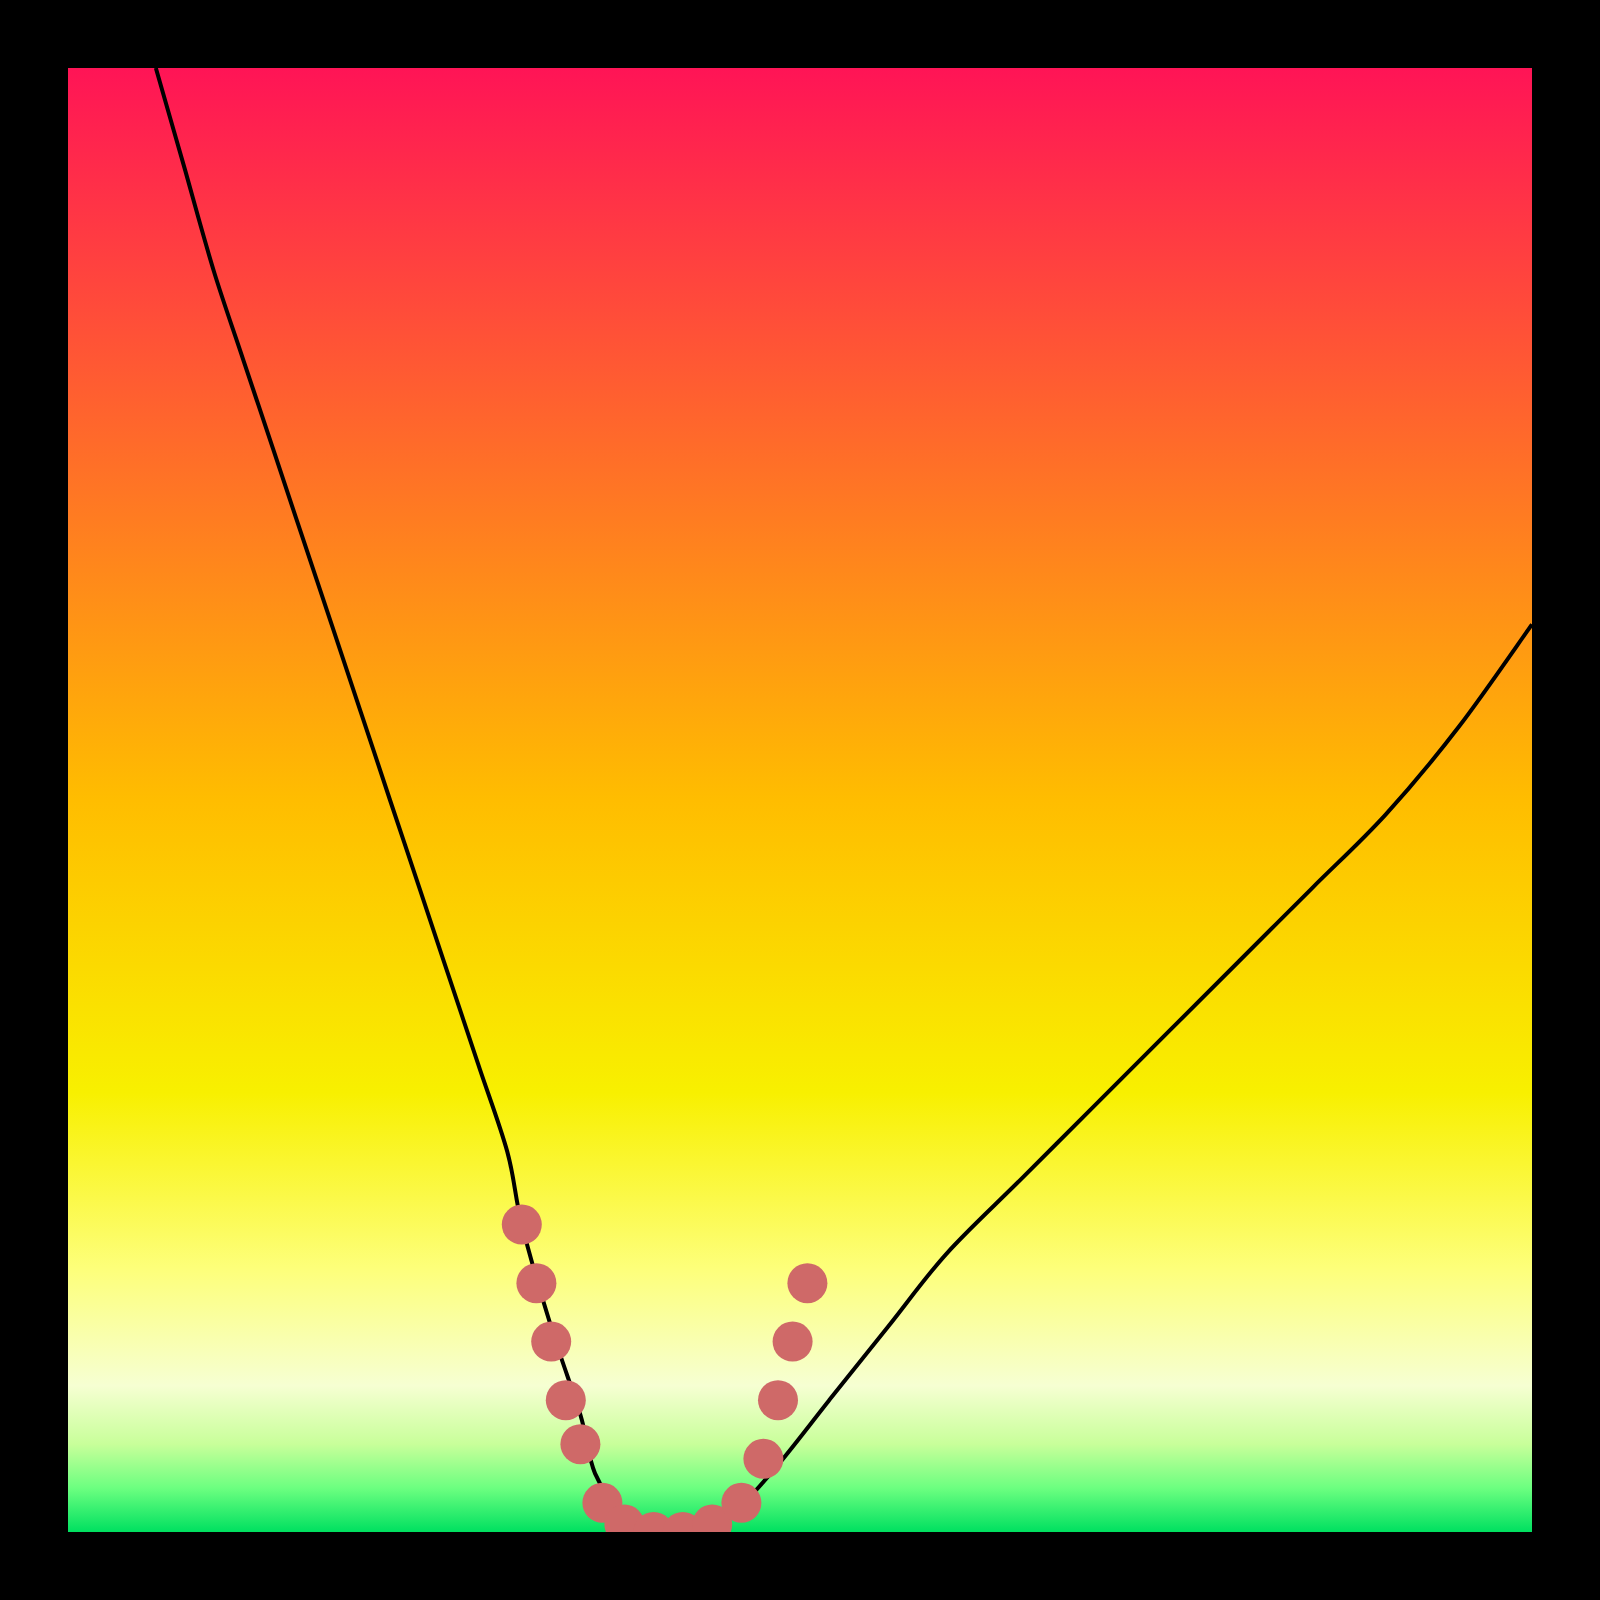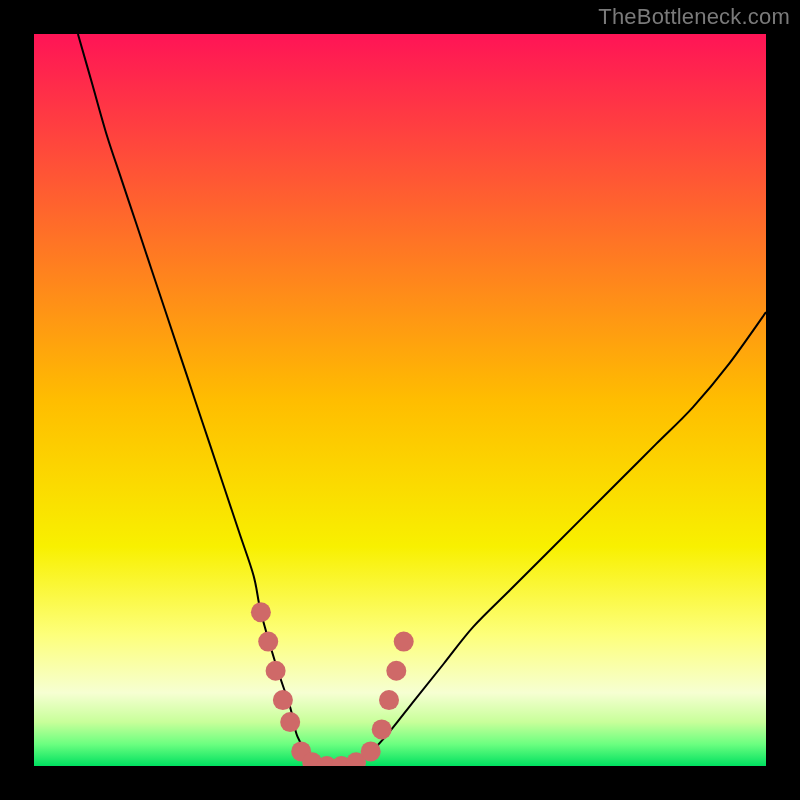--- a/index.html
+++ b/index.html
@@ -29,21 +29,20 @@
   svg {
     position: absolute;
     left: 0;
     top: 0;
   }
 </style>
 </head>
 <body>
 
 <div id="stage">
-  <div id="watermark">TheBottleneck.com</div>
   <svg id="plot" width="800" height="800" viewBox="0 0 800 800">
       <defs>
         <linearGradient id="bg-grad" x1="0" y1="0" x2="0" y2="1">
           <stop offset="0%" stop-color="#ff1456"></stop>
           <stop offset="50%" stop-color="#ffbd00"></stop>
           <stop offset="70%" stop-color="#f8f000"></stop>
           <stop offset="82%" stop-color="#fdff7a"></stop>
           <stop offset="90%" stop-color="#f6ffd2"></stop>
           <stop offset="94%" stop-color="#c8ff9a"></stop>
           <stop offset="97%" stop-color="#6cff80"></stop>

